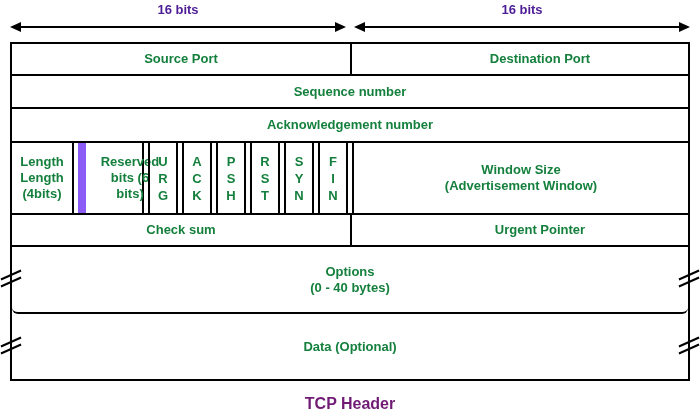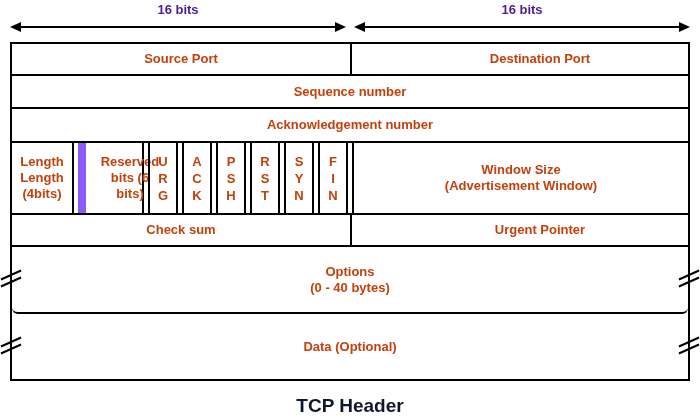--- a/index.html
+++ b/index.html
@@ -23,21 +23,21 @@
 
   
   .tcp-table { position:absolute; left:10px; top:42px; width:680px;
     border:2px solid #000; box-sizing:border-box; background:#fff; }
   .row { display:flex; align-items:stretch; box-sizing:border-box; border-bottom:2px solid #000; }
   .row:last-child { border-bottom:none; }
   .r1 { height:32px; } .r2 { height:33px; } .r3 { height:34px; }
   .r4 { height:72px; column-gap:4px; }
   .r5 { height:32px; } .r6 { height:67px;border-radius:6px; } .r7 { height:65px; }
   .cell { display:flex; flex-direction:column; align-items:center; justify-content:center;
-    text-align:center; color:#c2410c; font-size:13px; line-height:16px; box-sizing:border-box; }
+    text-align:center; color:#15803d; font-size:13px; line-height:16px; box-sizing:border-box; }
   .half-l { width:340px; border-right:2px solid #000; }
   .half-r { flex:1;padding-left:40px; }
   .full   { flex:1; }
   
   .hl   { width:62px; border-right:2px solid #000; }
   .rb   { width:66px; border-left:8px solid #8b5cf6; border-right:2px solid #000;padding-left:32px; }
   .flag { width:30px; border-left:2px solid #000; border-right:2px solid #000; line-height:17px; }
   .ws   { flex:1; border-left:2px solid #000; }
 
   
@@ -45,21 +45,21 @@
   .break .s1, .break .s2 { position:absolute; left:0; width:22px; height:2px;
     background:#000; transform:rotate(-24deg); }
   .break .s1 { top:3px; } .break .s2 { top:10px; }
   .break.opt-l  { left:0px;   top:271px; }
   .break.opt-r  { left:678px; top:271px; }
   .break.data-l { left:0px;   top:338px; }
   .break.data-r { left:678px; top:338px; }
 
   
   .caption { position:absolute; left:0; top:395px; width:700px; text-align:center;
-    color:#0f172a; font-size:19px; }
+    color:#701a75; font-size:16px; }
 </style>
 </head>
 <body>
 
 <div class="canvas">
 
   <div class="bits-label left">16 bits</div>
   <div class="bits-label right">16 bits</div>
   <div class="arrow left">
     <div class="head-w"></div>

